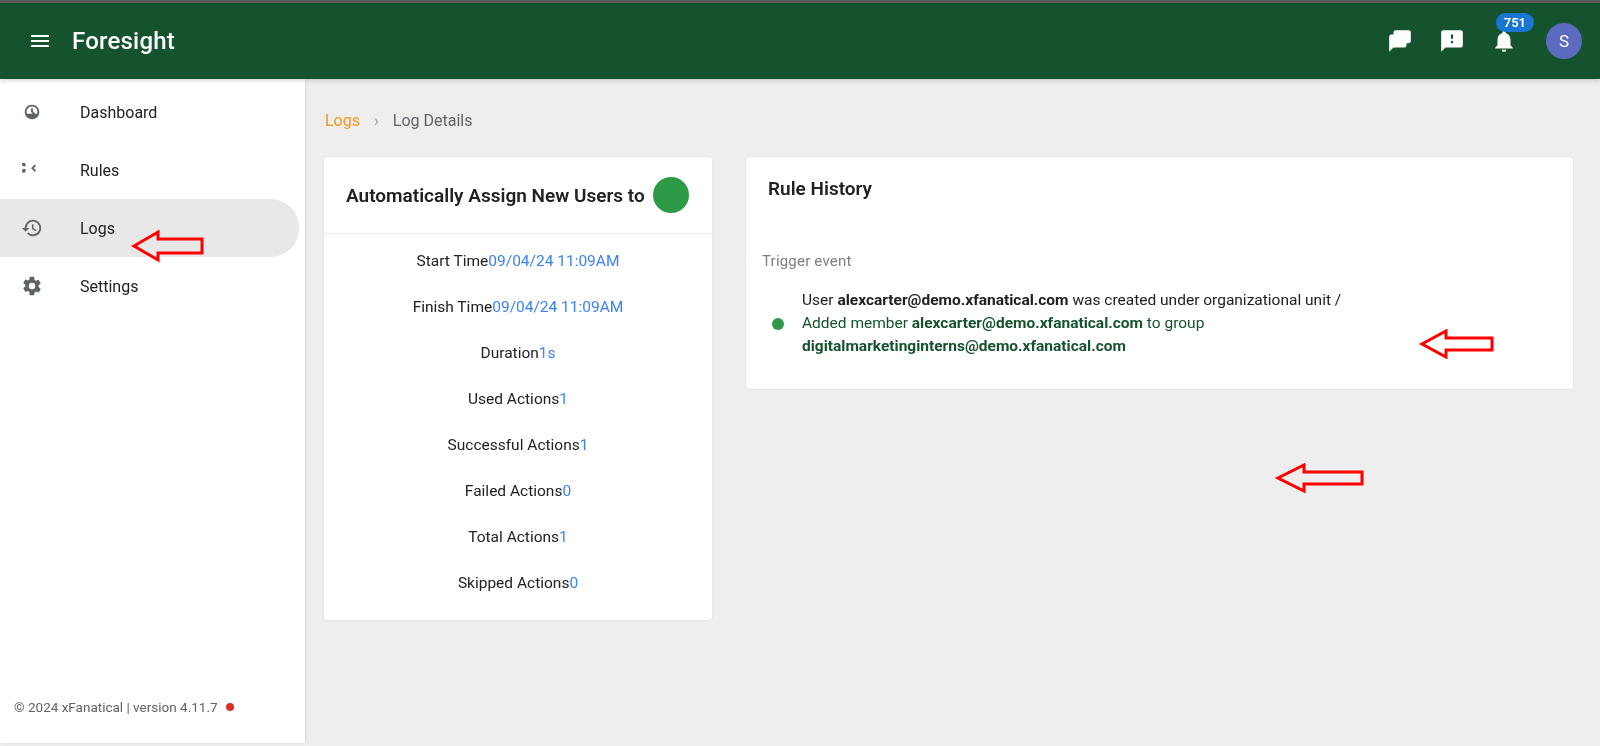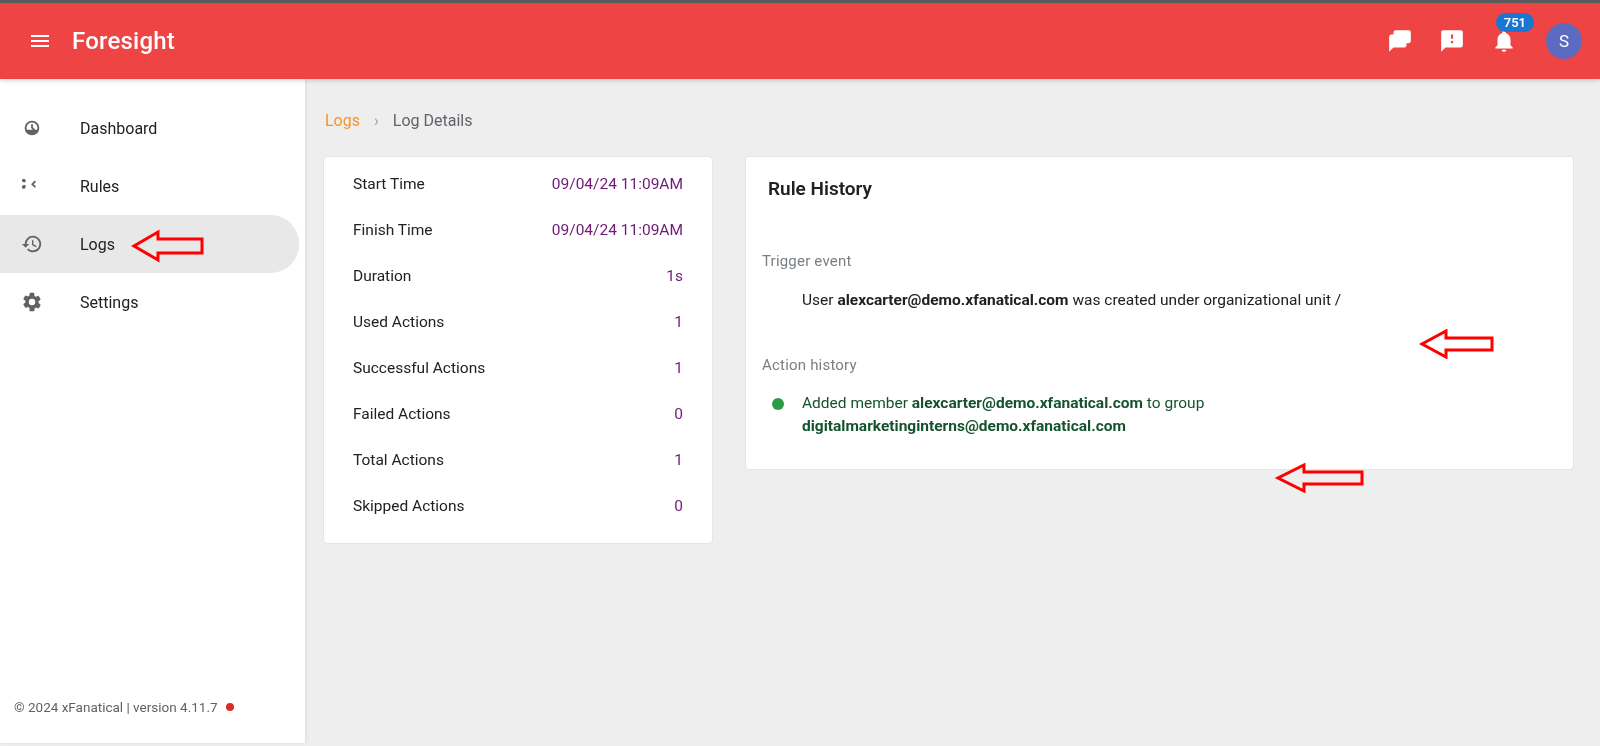--- a/index.html
+++ b/index.html
@@ -8,21 +8,21 @@
     font-family: -apple-system, BlinkMacSystemFont, "Segoe UI", Roboto, Arial, sans-serif;
     background: #eeeeef;
     width: 1600px;
     height: 746px;
     overflow: hidden;
     position: relative;
     border-top: 3px solid #5a5a5a;
   }
   .header {
     height: 76px;
-    background: #ef4444;
+    background: #14532d;
     display: flex;
     align-items: center;
     padding: 0 18px 0 26px;
     color: #fff;
     box-shadow: 0 2px 4px rgba(0,0,0,0.15);
     position: relative;
     z-index: 10;
   }
   .menu-btn {
     width: 28px; height: 28px; margin-right: 18px;
@@ -51,21 +51,21 @@
     background: #5c6bc0; color: #fff;
     display: flex; align-items: center; justify-content: center;
     font-size: 17px; margin-left: 14px; cursor: pointer;
   }
   .layout { display: flex; height: calc(100% - 79px); }
   .sidebar {
     width: 305px; background: #fff; position: relative;
     display: flex; flex-direction: column;
     box-shadow: 1px 0 3px rgba(0,0,0,0.08);
   }
-  .nav { padding-top: 20px; flex: 1; }
+  .nav { padding-top: 4px; flex: 1; }
   .nav-item {
     display: flex; align-items: center;
     height: 58px; padding-left: 18px;
     cursor: pointer; color: #202124;
     border-radius: 0 28px 28px 0;
     margin-right: 6px;
   }
   .nav-item.active { background: #e8e8e8; }
   .nav-icon {
     width: 28px; height: 28px; margin-right: 34px;
@@ -97,25 +97,25 @@
   }
   .card-header.noborder { border-bottom: none; }
   .card-header .title {
     font-size: 19px; font-weight: 600; color: #202124; white-space: nowrap; overflow: hidden; text-overflow: ellipsis;
   }
   .status-dot {
     width: 36px; height: 36px; border-radius: 50%; background: #2e9a47; flex: none;
   }
   .kv-list { padding: 4px 0 14px; }
   .kv {
-    display: flex; justify-content: space-between;
+    display: flex; justify-content: center;
     padding: 14px 29px; font-size: 15.5px; color: #202124;
   }
   .kv .k { font-weight: 400; color: #202124; }
-  .kv .v { color: #701a75; }
+  .kv .v { color: #3b82f6; }
   .history-body { padding: 6px 16px 30px; }
   .section-label {
     font-size: 15px; color: #7a7f85; margin: 26px 0 18px; letter-spacing: 0.2px;
   }
   .trigger-text {
     font-size: 15.5px; color: #202124; padding-left: 40px; line-height: 1.55;
   }
   .trigger-text b { font-weight: 700; }
   .action-row {
     display: flex; align-items: flex-start; gap: 18px; padding-left: 10px;
@@ -207,20 +207,24 @@
 
   <div class="main">
     <div class="breadcrumb">
       <span class="link">Logs</span>
       <span class="chev">›</span>
       <span>Log Details</span>
     </div>
 
     <div class="cards">
       <div class="card summary">
+        <div class="card-header">
+          <div class="title">Automatically Assign New Users to</div>
+          <div class="status-dot"></div>
+        </div>
         <div class="kv-list" id="kv-list">
             <div class="kv">
               <span class="k">Start Time</span>
               <span class="v">09/04/24 11:09AM</span>
             </div>
             <div class="kv">
               <span class="k">Finish Time</span>
               <span class="v">09/04/24 11:09AM</span>
             </div>
             <div class="kv">
@@ -253,21 +257,20 @@
       <div class="card history">
         <div class="card-header noborder">
           <div class="title">Rule History</div>
         </div>
         <div class="history-body">
           <div class="section-label">Trigger event</div>
           <div class="trigger-text">
             <span>User </span><b>alexcarter@demo.xfanatical.com</b><span> was created under organizational unit /</span>
           </div>
 
-          <div class="section-label" style="margin-top:44px;">Action history</div>
           <div class="action-row">
             <div class="action-dot"></div>
             <div class="action-text">
               <span>Added member </span><b>alexcarter@demo.xfanatical.com</b><span> to group </span><br>
               <b>digitalmarketinginterns@demo.xfanatical.com</b>
             </div>
           </div>
         </div>
       </div>
     </div>

